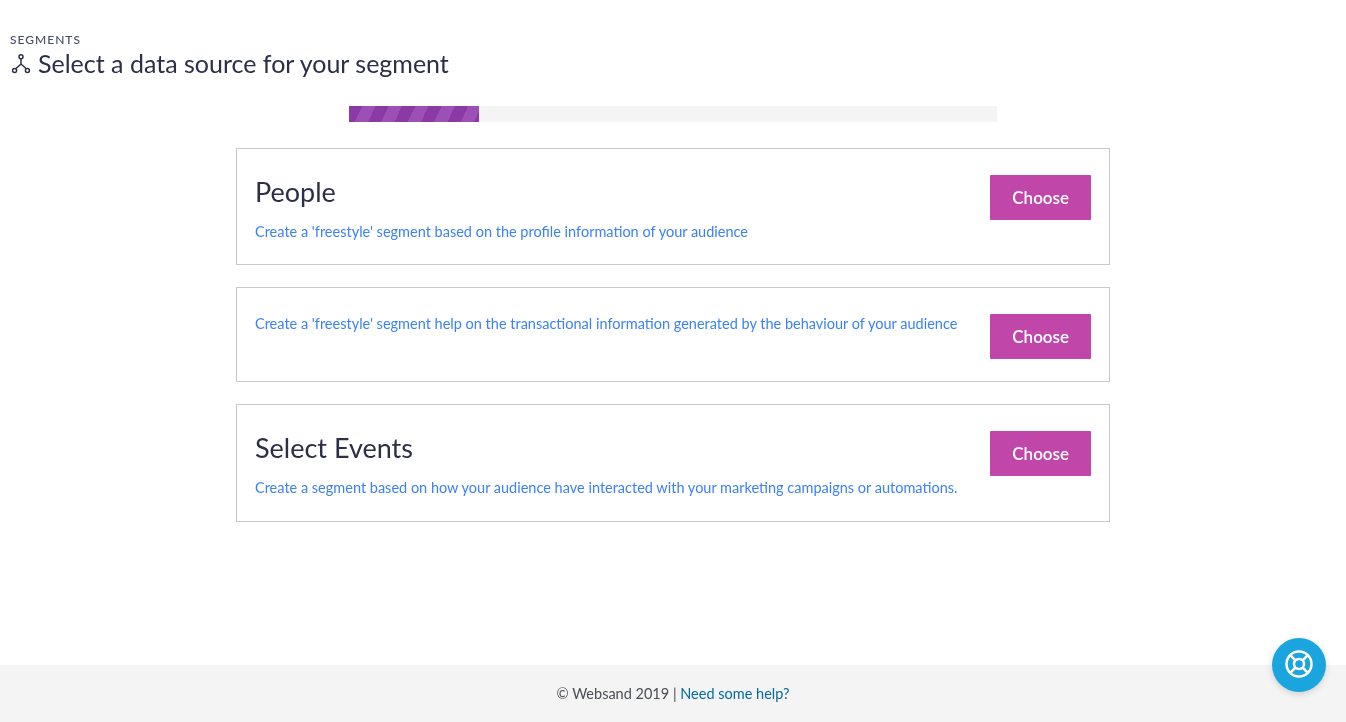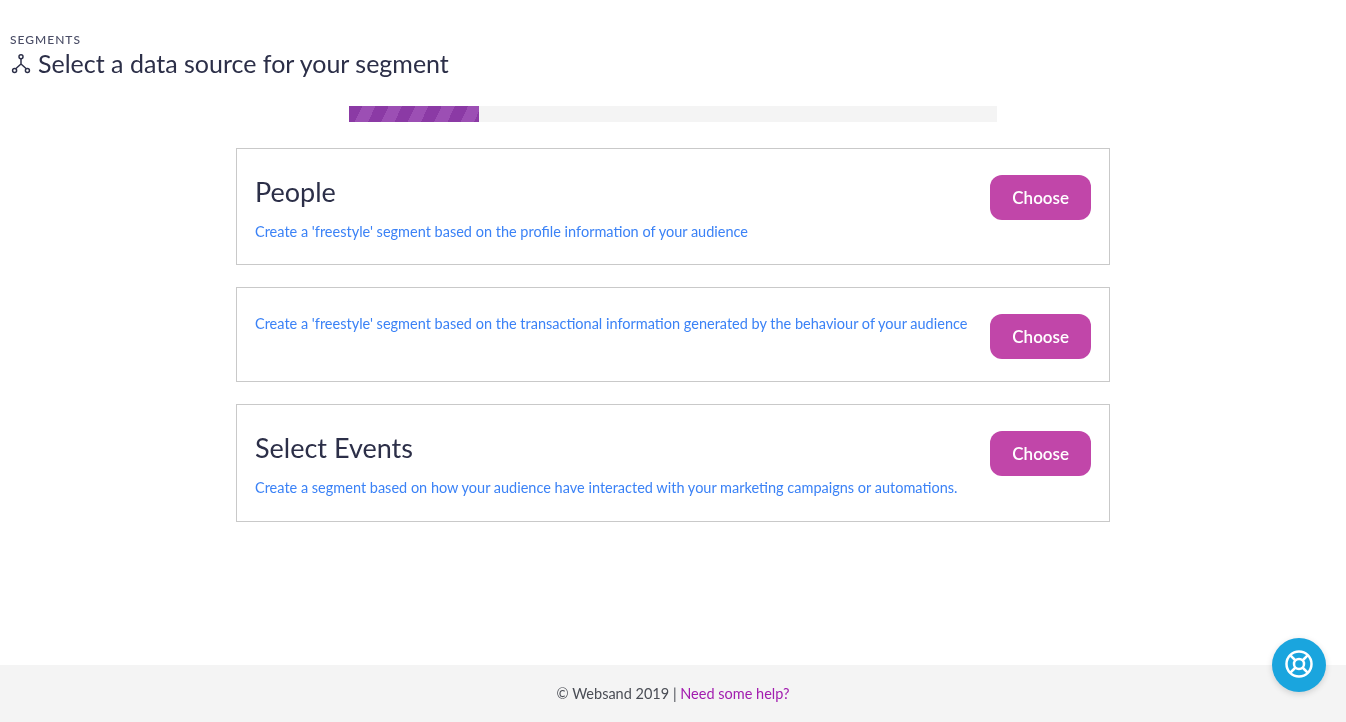--- a/index.html
+++ b/index.html
@@ -83,39 +83,39 @@
     }
     .card-desc {
       font-size: 14.5px;
       color: #3b82f6;
       line-height: 1.4;
     }
     .choose-btn {
       background: #c146a9;
       color: #ffffff;
       border: none;
-      border-radius: 12px;
+      border-radius: 1px;
       font-size: 17px;
       font-weight: 600;
       padding: 12px 22px;
       cursor: pointer;
       font-family: inherit;
     }
     .footer {
       position: absolute;
       bottom: 0;
       left: 0;
       right: 0;
       background: #f4f4f4;
       text-align: center;
       padding: 20px 0;
       font-size: 14.5px;
       color: #4a4d55;
     }
-    .footer a { color: #a21caf; text-decoration: none; cursor: pointer; }
+    .footer a { color: #0369a1; text-decoration: none; cursor: pointer; }
     .help-fab {
       position: absolute;
       right: 20px;
       bottom: 30px;
       width: 54px;
       height: 54px;
       border-radius: 50%;
       background: #1aa5de;
       display: flex;
       align-items: center;
@@ -158,21 +158,21 @@
   <div class="card">
     <div class="card-text">
       <h2 class="card-title">People</h2>
       <p class="card-desc">Create a 'freestyle' segment based on the profile information of your audience</p>
     </div>
     <button class="choose-btn">Choose</button>
   </div>
 
   <div class="card">
     <div class="card-text">
-      <p class="card-desc">Create a 'freestyle' segment based on the transactional information generated by the behaviour of your audience</p>
+      <p class="card-desc">Create a 'freestyle' segment help on the transactional information generated by the behaviour of your audience</p>
     </div>
     <button class="choose-btn">Choose</button>
   </div>
 
   <div class="card">
     <div class="card-text">
       <h2 class="card-title">Select Events</h2>
       <p class="card-desc">Create a segment based on how your audience have interacted with your marketing campaigns or automations.</p>
     </div>
     <button class="choose-btn">Choose</button>

